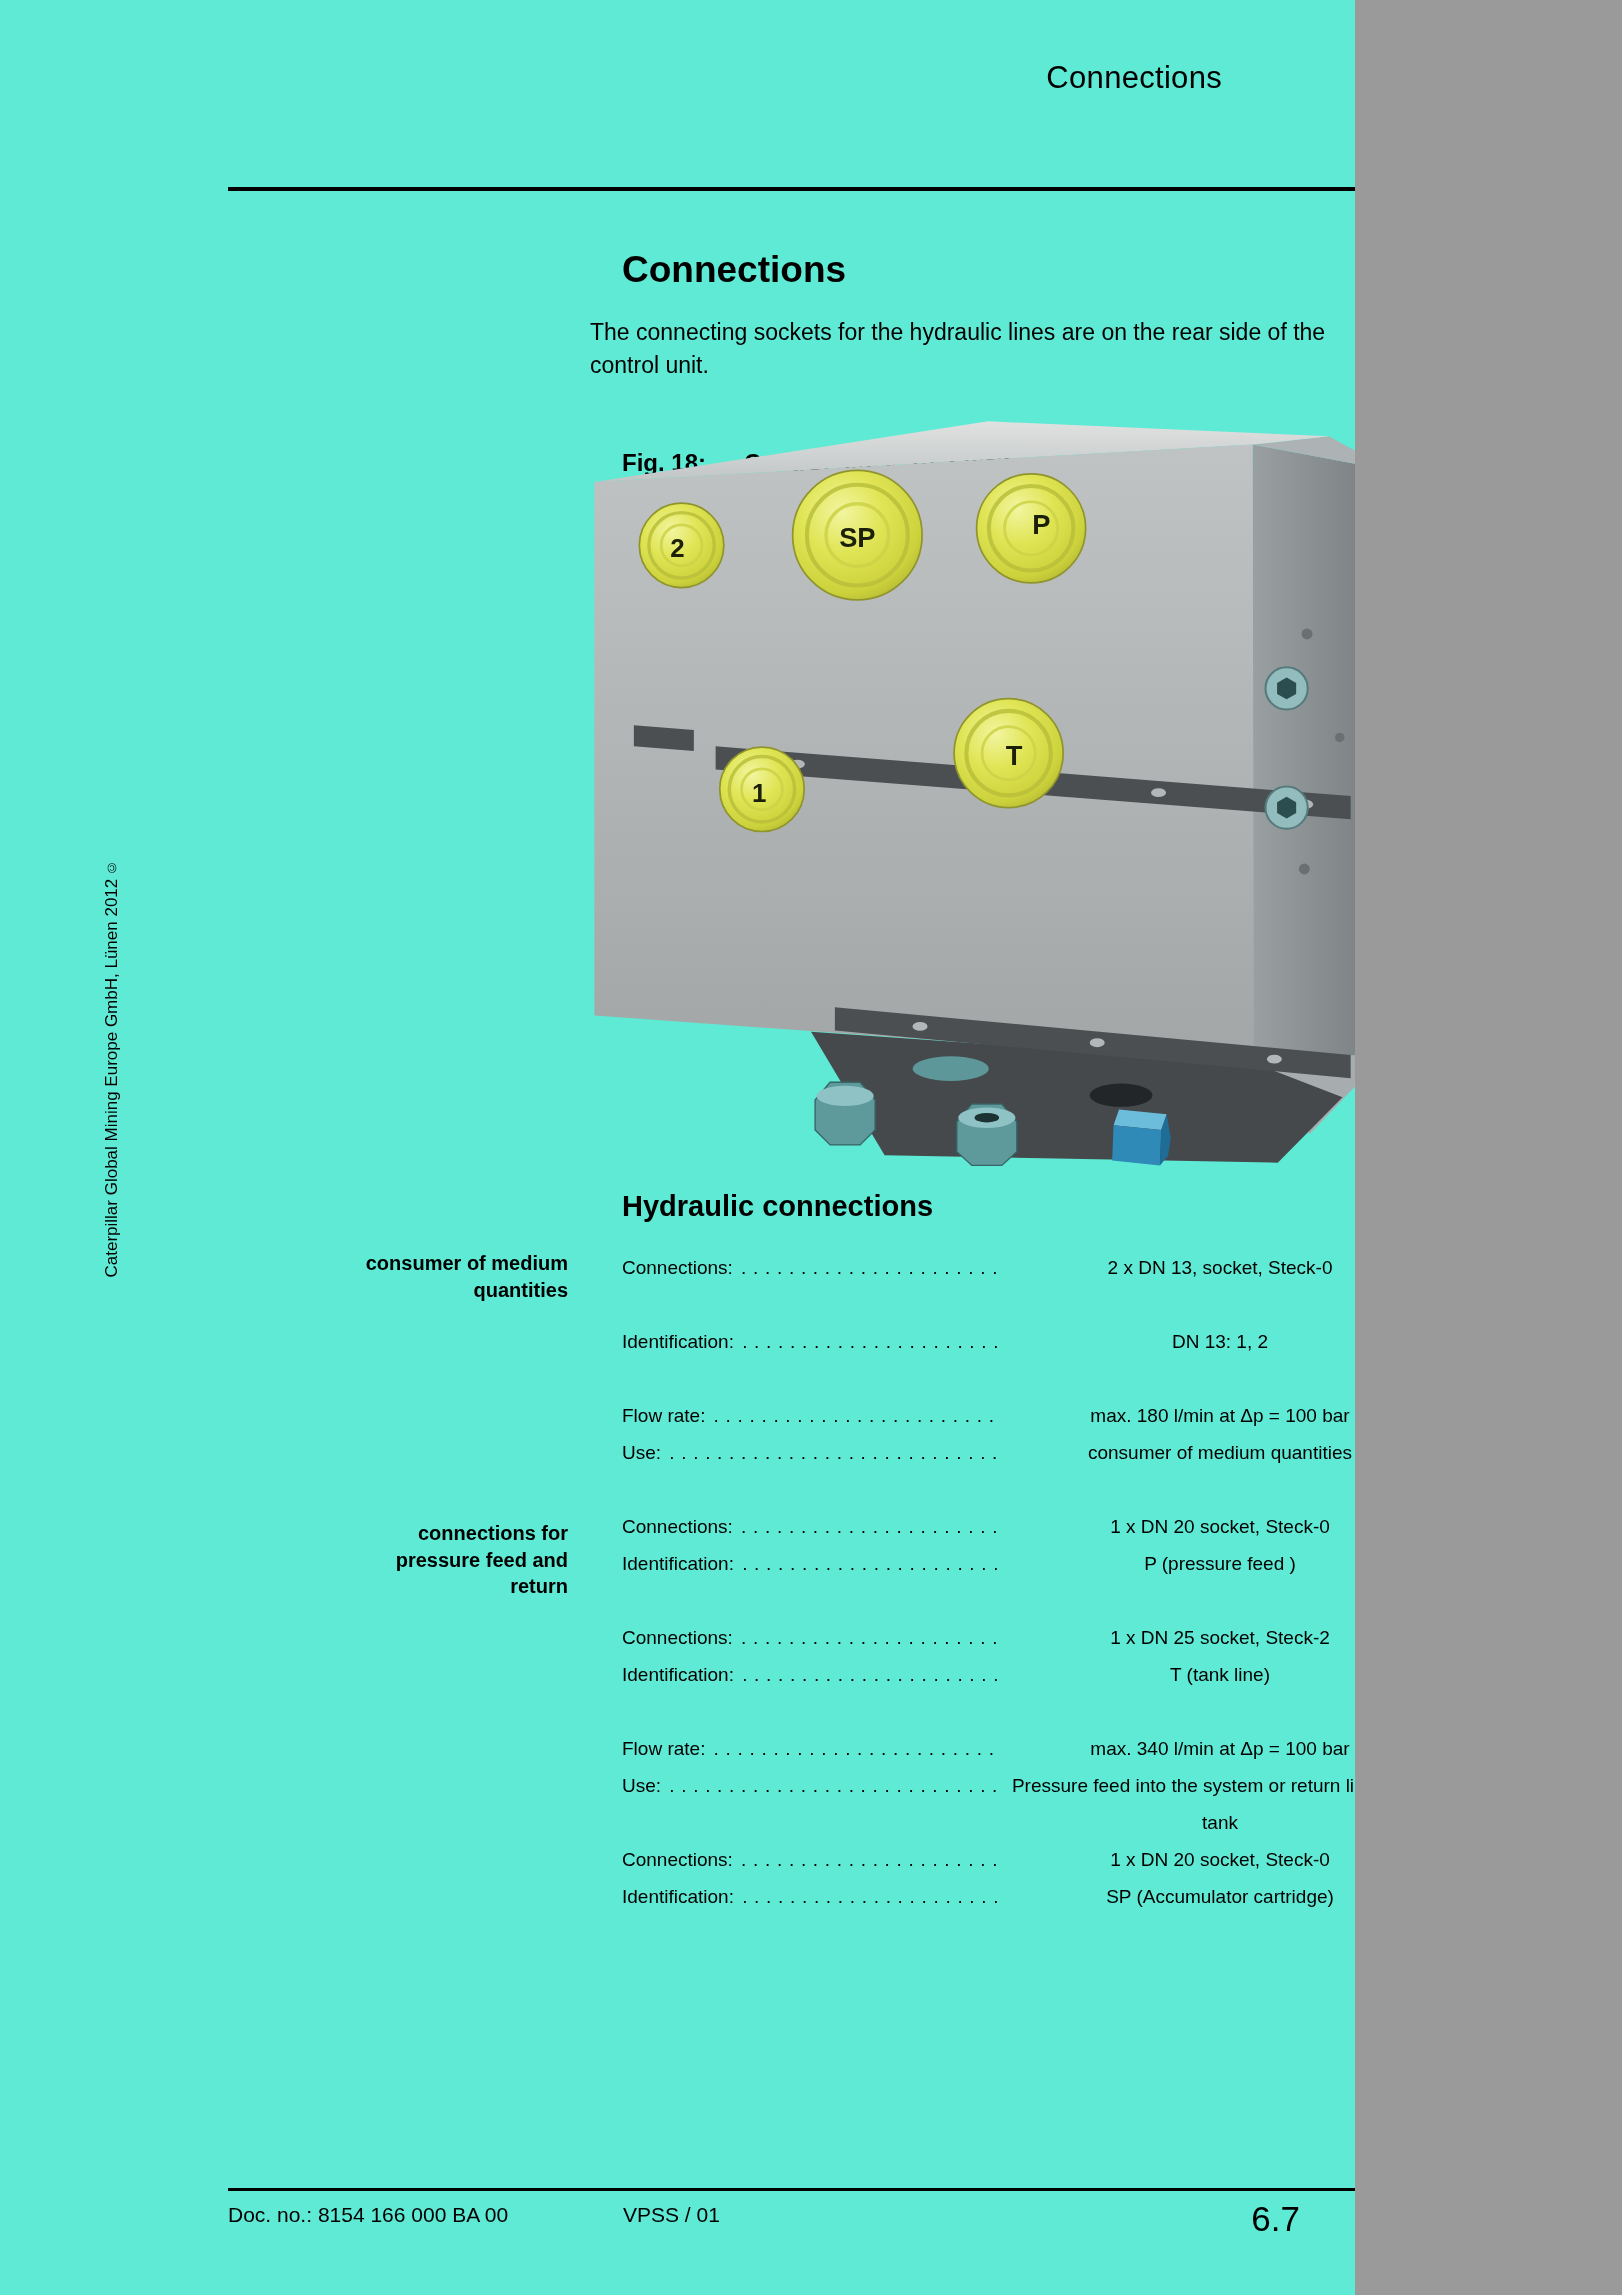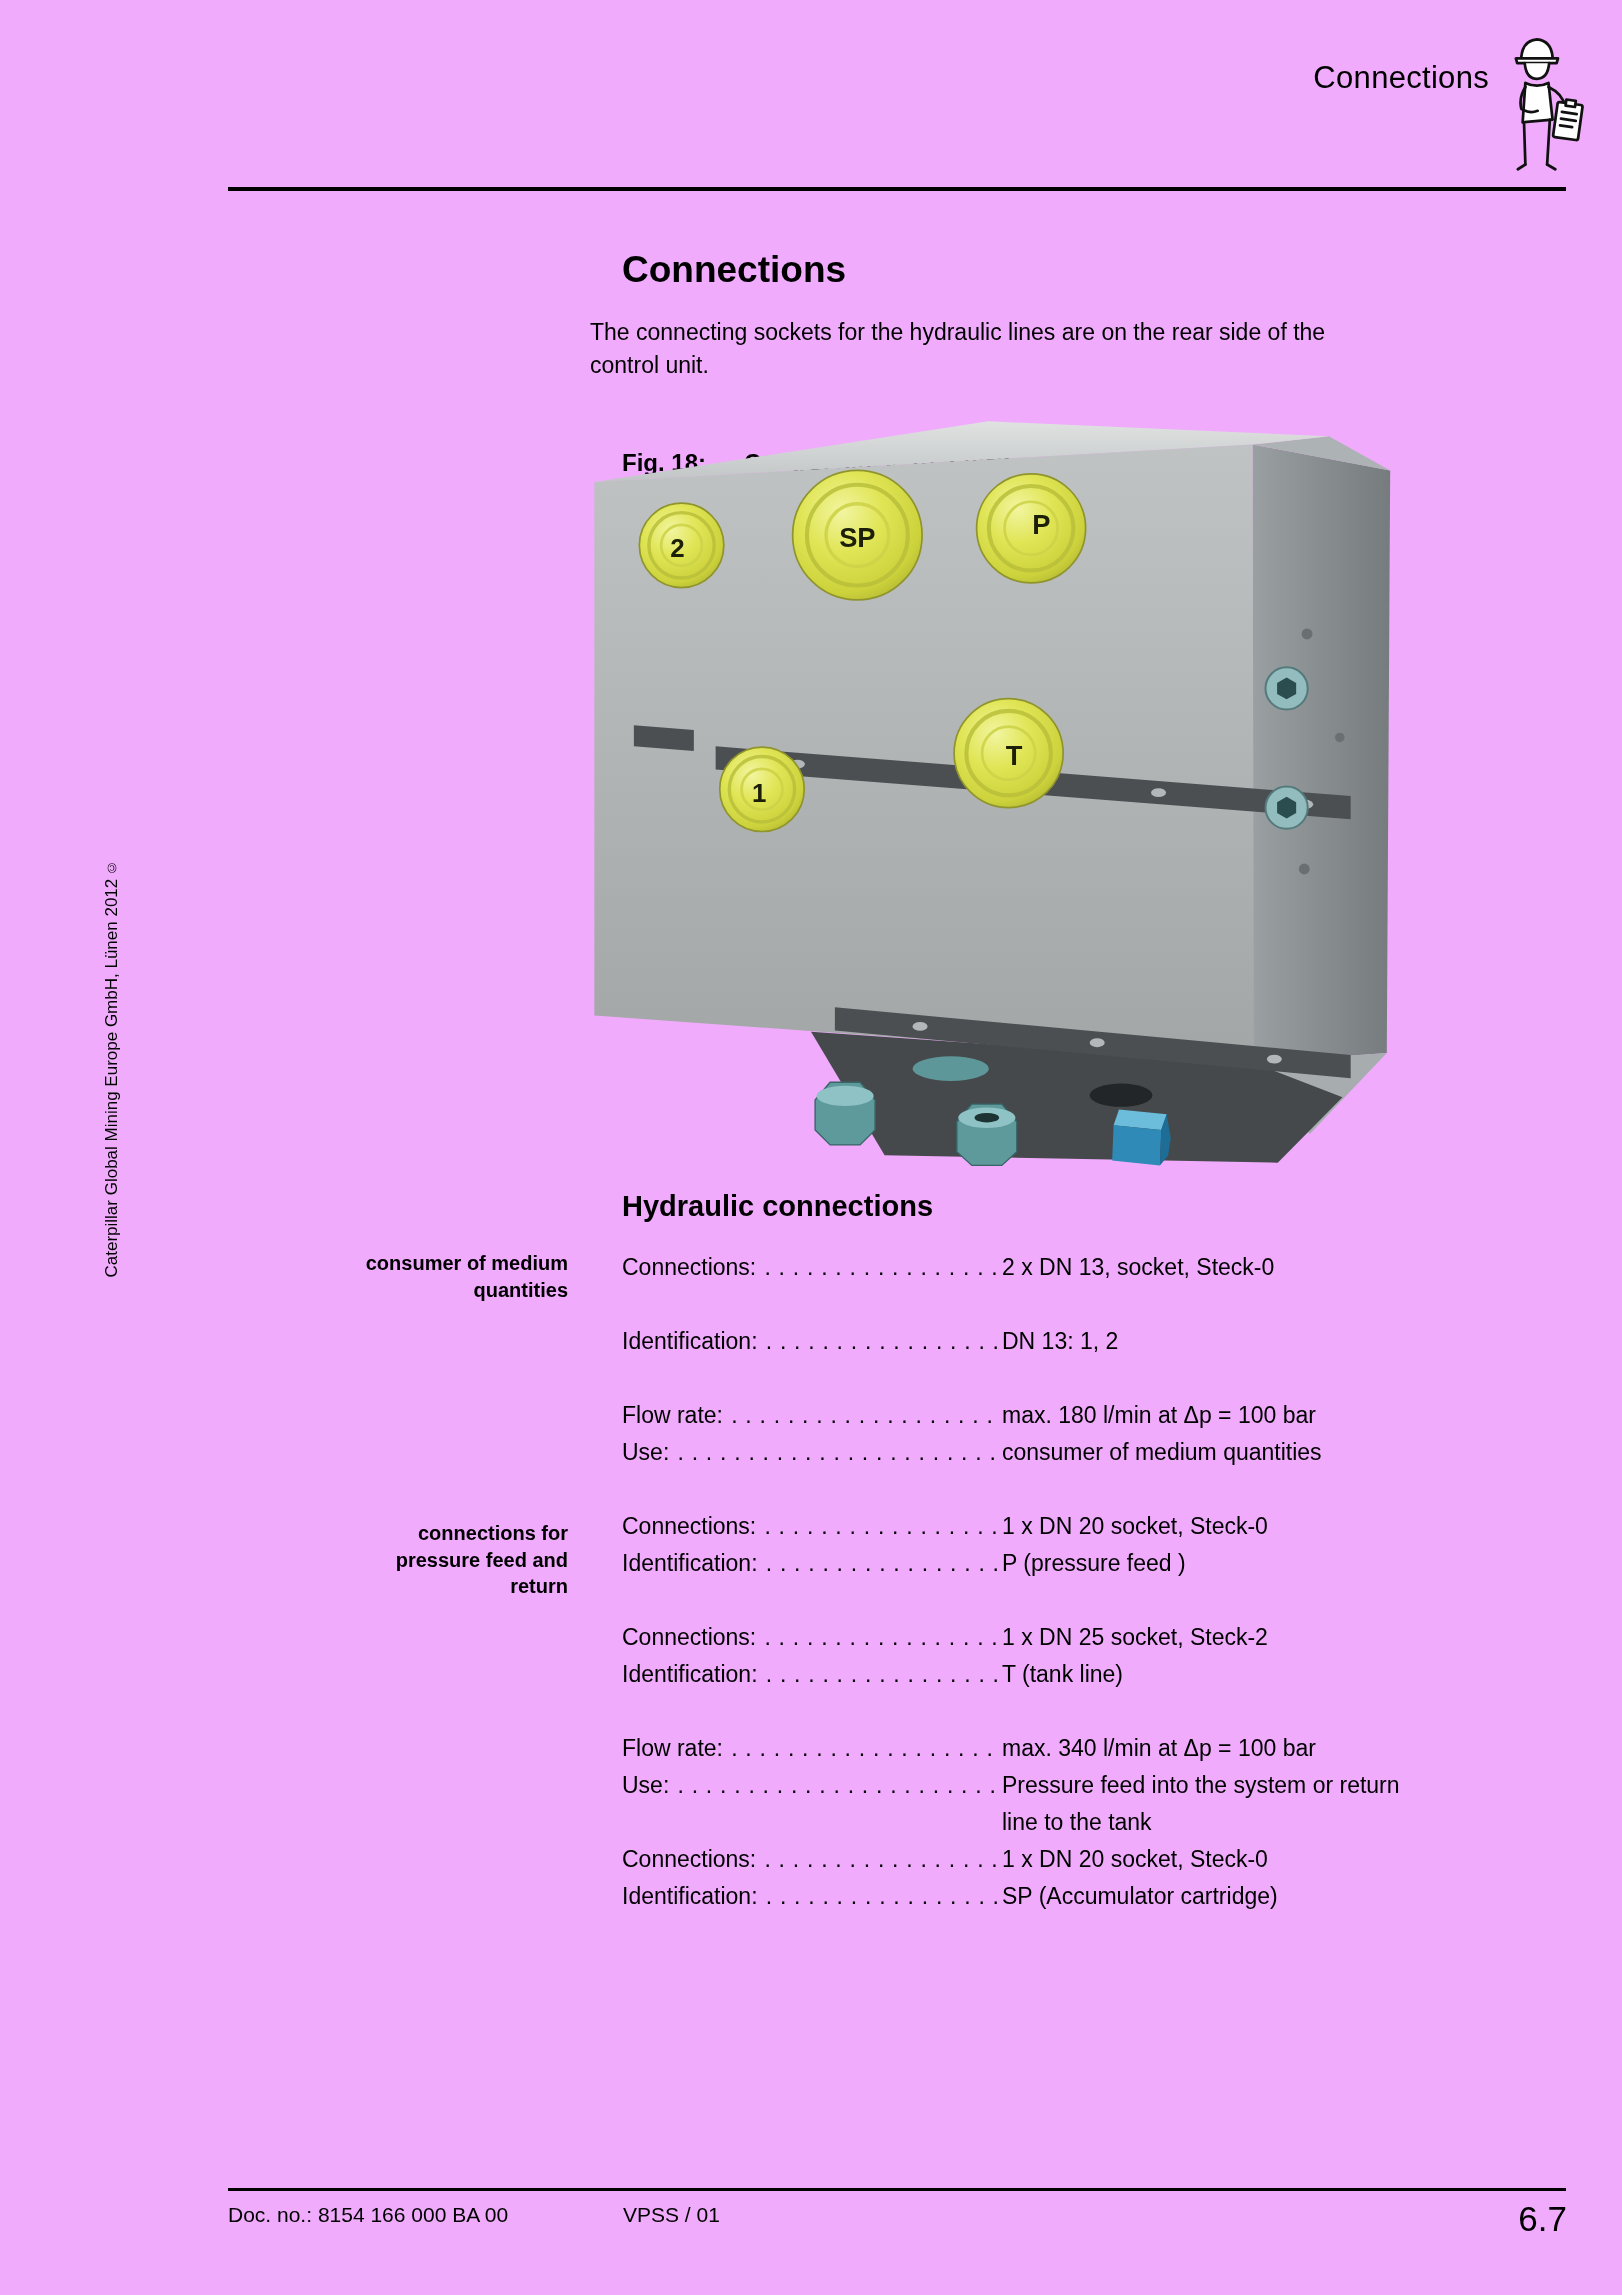--- a/index.html
+++ b/index.html
@@ -1,33 +1,33 @@
 <!DOCTYPE html>
 <html style="font-size:11px"><head>
 <meta charset="utf-8">
 <style>
   * { margin:0; padding:0; box-sizing:border-box; }
   html, body { background:#9a9a9a; }
   .page {
-    position:relative; width:1622px; height:2295px; background:#f0abfc;
+    position:relative; width:1355px; height:2295px; background:#5eead4;
     font-family:"Liberation Sans", sans-serif; color:#000; overflow:hidden;
   }
   .abs { position:absolute; }
   .rule { background:#000; }
 
   .header-title { font-size:31px; letter-spacing:0.3px; }
   .h1 { font-size:37px; font-weight:bold; }
   .intro { font-size:23px; line-height:33px; width:791px; }
   .figcap { font-size:24px; font-weight:bold; display:flex;margin-top:47px; }
   .figcap .cap { margin-left:38px; }
   .h2 { font-size:29px; font-weight:bold; }
 
   .margin-label { font-size:20px; font-weight:bold; text-align:right; line-height:26.6px; width:232px; }
 
-  .deflist { width:920px; font-size:23px; }
+  .deflist { width:920px; font-size:19px;text-align:center; }
   .defrow { display:flex; line-height:37px; }
   .defrow.gap { margin-top:37px; }
   .dt { width:380px; display:flex; overflow:hidden; flex-shrink:0; }
   .dots { flex:1; white-space:nowrap; overflow:hidden; padding-left:8.2px; letter-spacing:0.7px; color:#000; }
   .dv { width:436px; }
 
   .vertical-note {
     writing-mode:vertical-rl; transform:rotate(180deg);
     font-size:17px; white-space:nowrap; color:#000;
   }

